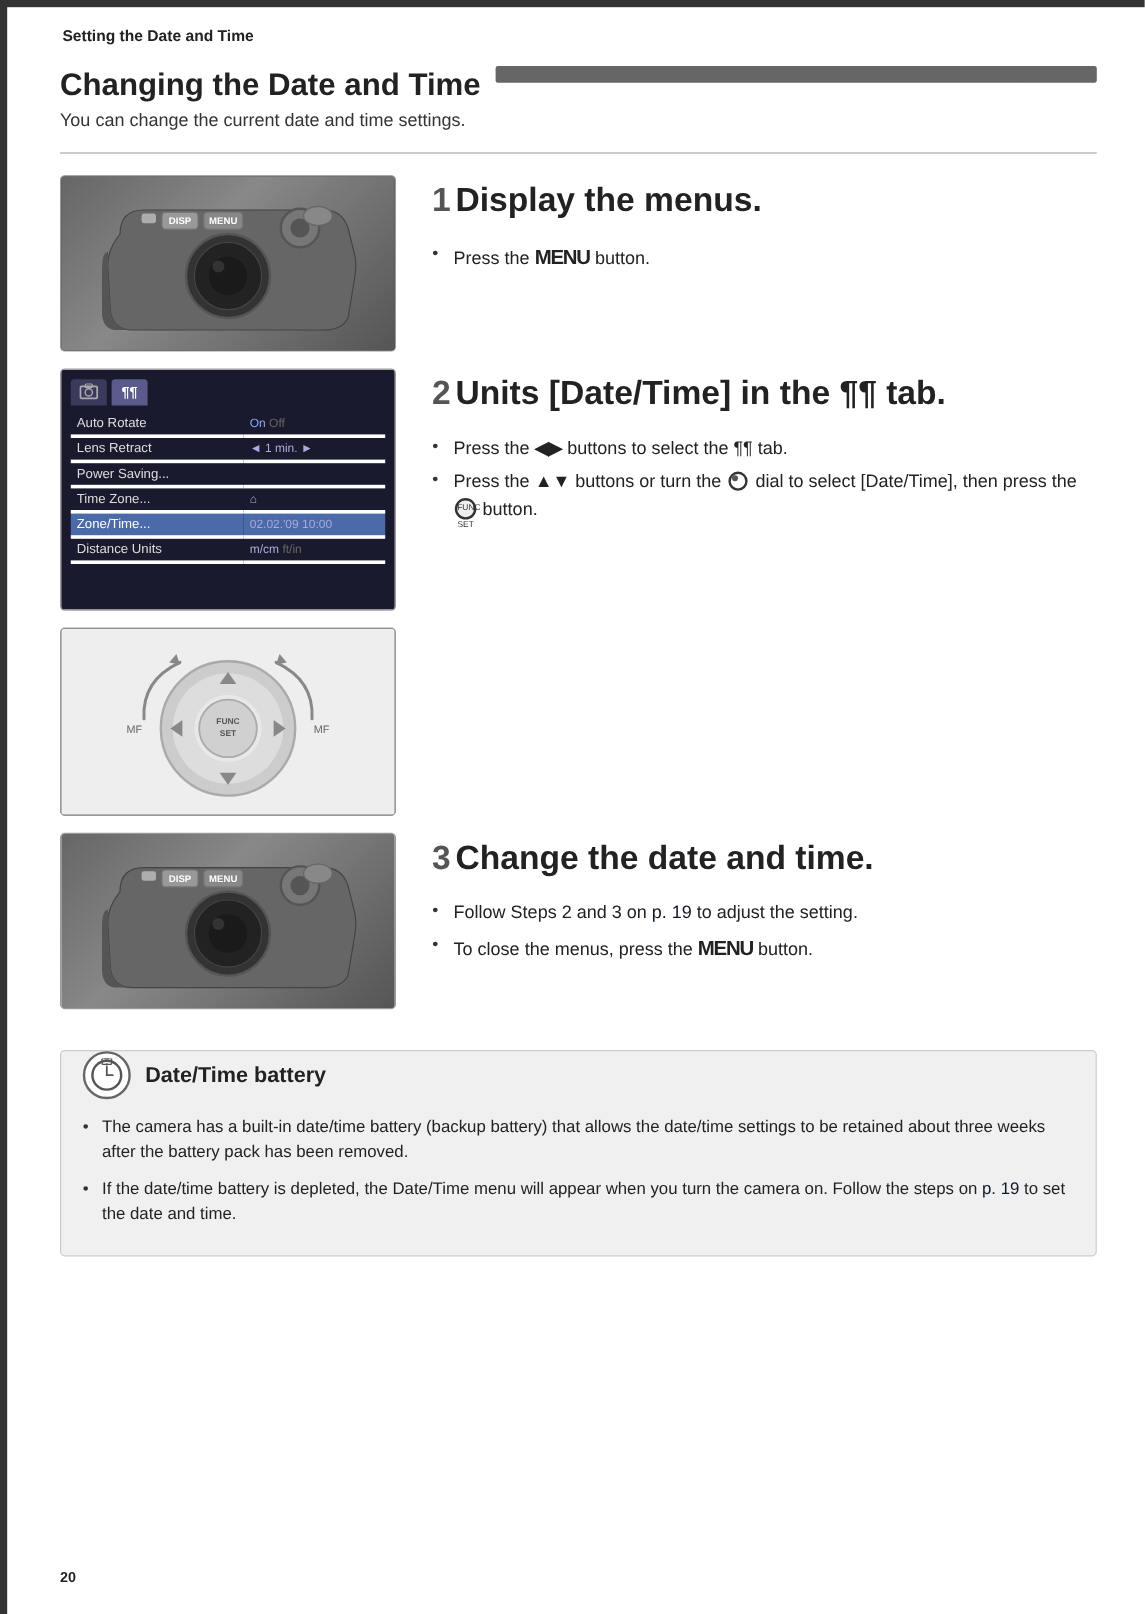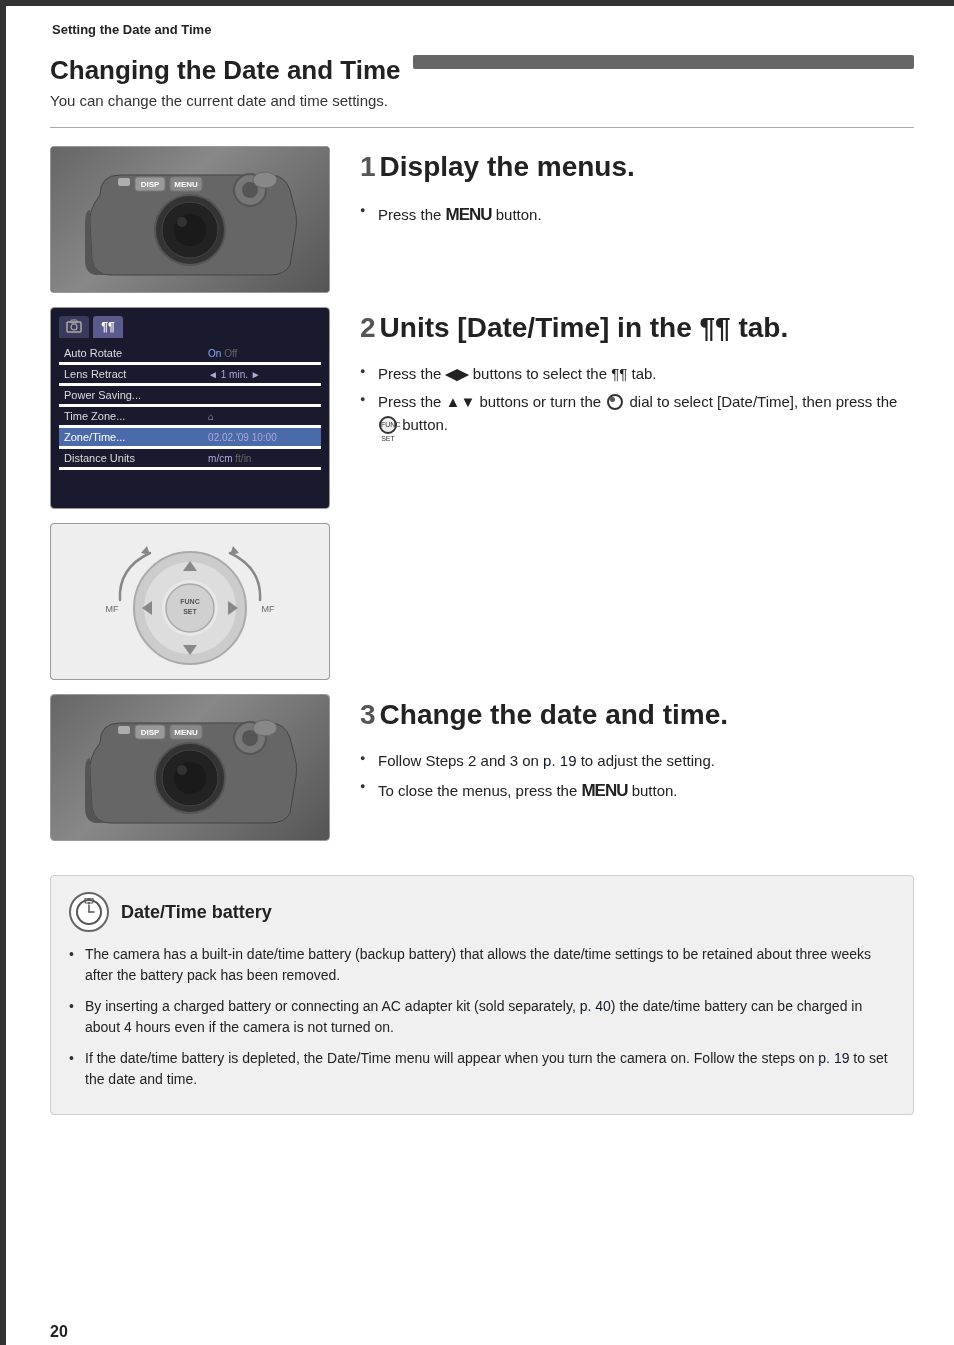--- a/index.html
+++ b/index.html
@@ -274,21 +274,21 @@
       margin: 0 1px;
       position: relative;
       top: -1px;
     }
 
     
     .note-box {
       background: #f0f0f0;
       border: 1px solid #ccc;
       border-radius: 4px;
-      padding: 16px 18px 14px 18px;
+      padding: 0 18px 14px 18px;
       margin-top: 20px;
     }
 
     .note-header {
       display: flex;
       align-items: center;
       gap: 12px;
       margin-bottom: 12px;
     }
 
@@ -334,23 +334,23 @@
     }
 
     .link-blue {
       color: #0f172a;
       text-decoration: none;
     }
 
     
     .page-number {
       position: absolute;
-      bottom: 4px;
+      bottom: 24px;
       left: 50px;
-      font-size: 16px;
+      font-size: 12px;
       font-weight: bold;
       color: #222;
     }
 
     .step-header {
       display: flex;
       align-items: baseline;
       margin-bottom: 8px;
     }
 
@@ -607,23 +607,20 @@
           <rect x="12" y="-1" width="4" height="2" rx="1" fill="#555"></rect>
         </svg>
       </div>
       <div class="note-title">Date/Time battery</div>
     </div>
     <ul class="note-bullets">
       <li>
         <span>The camera has a built-in date/time battery (backup battery) that allows the date/time settings to be retained about three weeks after the battery pack has been removed.</span>
       </li>
       <li>
-        <span>By inserting a charged battery or connecting an AC adapter kit (sold separately, <a href="#" class="link-blue">p. 40</a>) the date/time battery can be charged in about 4 hours even if the camera is not turned on.</span>
-      </li>
-      <li>
         <span>If the date/time battery is depleted, the Date/Time menu will appear when you turn the camera on. Follow the steps on <a href="#" class="link-blue">p. 19</a> to set the date and time.</span>
       </li>
     </ul>
   </div>
 
 </div>
 
 <div class="page-number">20</div>
 
 </body></html>

